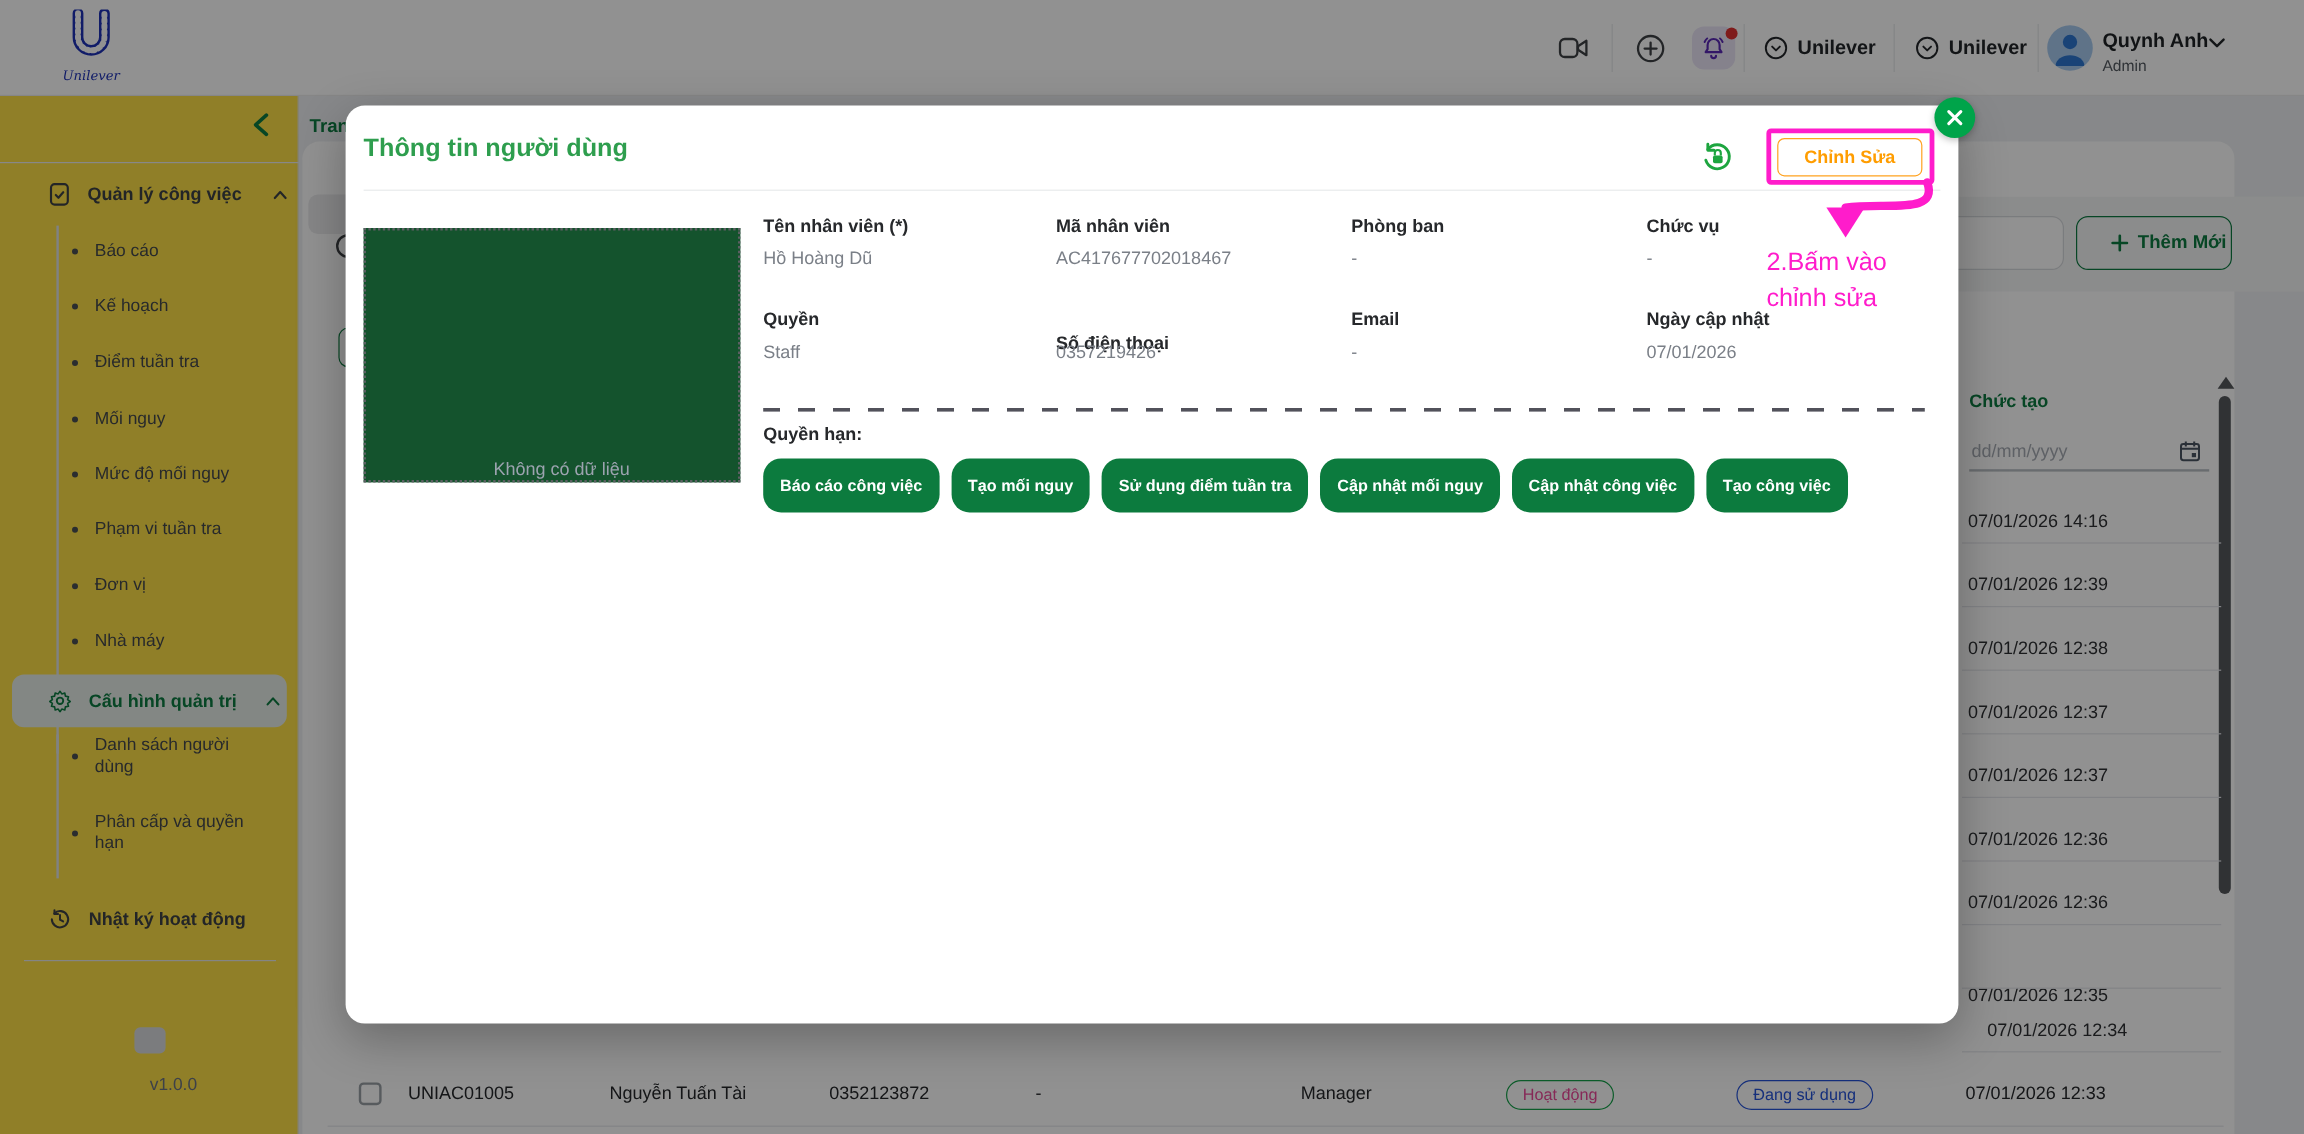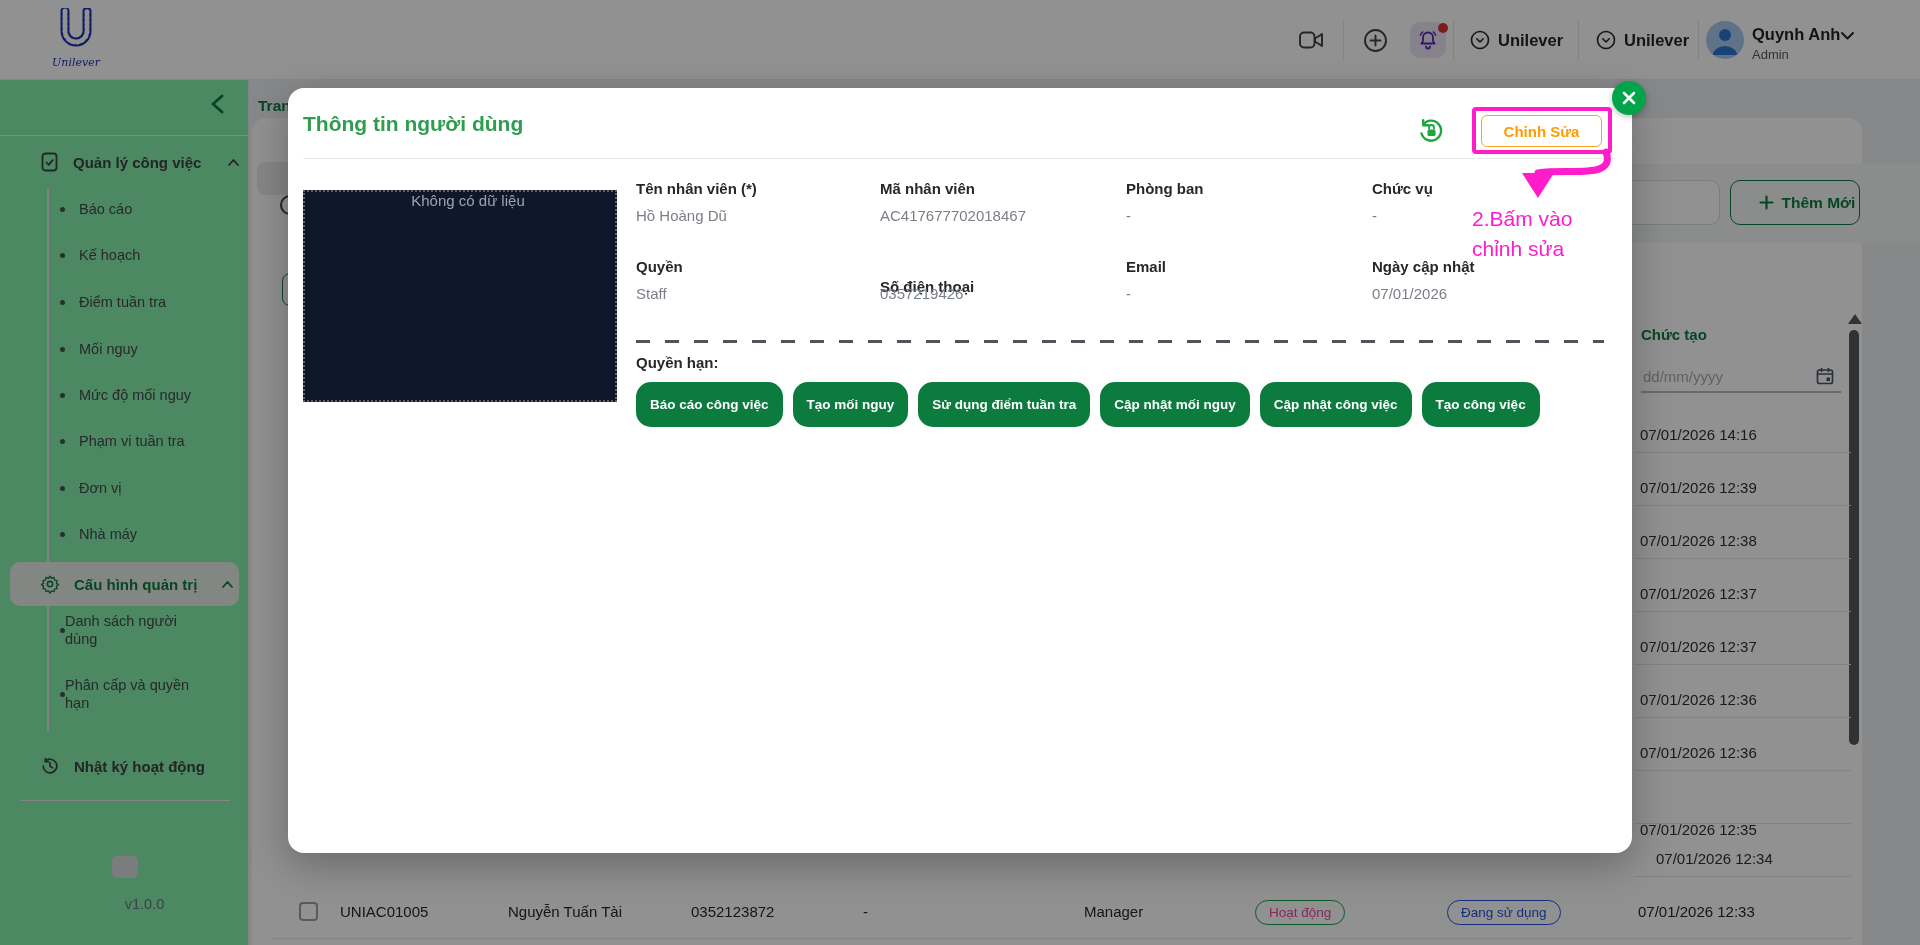--- a/index.html
+++ b/index.html
@@ -14,29 +14,29 @@
   .hsep { position:absolute; top:20px; width:1px; height:40px; background:#e7e9eb; }
   .org { position:absolute; top:0; height:80px; display:flex; align-items:center; gap:8px; }
   .org-label { font-size:16.5px; font-weight:700; color:#23262a; }
   .bell-wrap { position:absolute; left:1410px; top:22px; width:36px; height:36px; background:#EAE4F7; border-radius:10px; display:flex; align-items:center; justify-content:center; }
   .bell-dot { position:absolute; left:1438px; top:23px; width:10px; height:10px; border-radius:50%; background:#e03131; }
   .avatar { position:absolute; left:1706px; top:21px; width:38px; height:38px; border-radius:50%; background:#A8CBF0; overflow:hidden; display:flex; align-items:center; justify-content:center; }
   .uname { position:absolute; left:1752px; top:25px; font-size:16.5px; font-weight:700; color:#1f2326; }
   .urole { position:absolute; left:1752px; top:47px; font-size:13px; color:#545a61; }
 
   
-  .sidebar { position:absolute; left:0; top:80px; width:249px; height:865px; background:#86efac; border-right:1px solid #e5e7eb; z-index:10; }
+  .sidebar { position:absolute; left:0; top:80px; width:249px; height:865px; background:#fde047; border-right:1px solid #e5e7eb; z-index:10; }
   .sb-divider { position:absolute; left:0; width:249px; height:1px; background:#efefef; }
   .sb-head { position:absolute; left:40px; display:flex; align-items:center; gap:14px; }
   .sb-head-label { font-size:15px; font-weight:600; color:#3f4246; }
   .sb-item { position:absolute; left:60px; display:flex; align-items:center; gap:14px; font-size:14.5px; color:#46494d; }
   .dot { width:5px; height:5px; border-radius:50%; background:#4b4f54; flex:0 0 auto; }
   .guide { position:absolute; left:47px; width:1.5px; background:#e2e4e8; }
   .active-pill { position:absolute; left:10px; top:562px; width:229px; height:44px; border-radius:10px; background:#e7eee9; }
-  .sb-item-2l { position:absolute; left:60px; display:flex; align-items:center; font-size:14.5px; color:#46494d; }
+  .sb-item-2l { position:absolute; left:60px; display:flex; align-items:center; gap:14px; font-size:14.5px; color:#46494d; }
   .sb-item-2l .lbl { width:142px; line-height:1.25; }
   .version { position:absolute; left:0; top:816px; width:249px; text-align:center; font-size:14.5px; color:#6b7280;margin-left:20px; }
 
   
   .content { position:absolute; left:249px; top:80px; width:1671px; height:865px; z-index:5; }
   .crumb { position:absolute; left:9px; top:17px; font-size:15.5px; font-weight:700; color:#0E7C42; }
   .card { position:absolute; left:3px; top:38px; width:1610px; height:897px; background:#ffffff; border-radius:14px; }
   .filter-panel { position:absolute; left:351px; top:46px; width:1511px; height:79px; background:#f5f6f7; border-radius:12px; }
   .mini-tab { position:absolute; left:5px; top:44px; width:60px; height:33px; border-radius:8px; background:#ececee; }
   .mini-circle { position:absolute; left:28px; top:77px; width:20px; height:20px; border-radius:50%; border:2.5px solid #3f4246; background:#fff; }
@@ -58,21 +58,21 @@
   .cb { position:absolute; left:47px; width:19px; height:19px; border:2px solid #9aa0a6; border-radius:4px; background:transparent; }
   .badge { position:absolute; height:25px; padding:0 13px; display:flex; align-items:center; border-radius:999px; font-size:13.5px; white-space:nowrap; }
   .badge.green { border:1.5px solid #16A34A; color:#ec4899; }
   .badge.blue  { border:1.5px solid #2653D9; color:#2653D9; }
 
   
   .overlay { position:absolute; inset:0; background:rgba(0,0,0,0.43); z-index:50; }
   .modal { position:absolute; left:288px; top:88px; width:1344px; height:765px; background:#ffffff; border-radius:16px; box-shadow:0 12px 40px rgba(0,0,0,.28); z-index:60; }
   .m-title { position:absolute; left:15px; top:117px; font-size:21px; font-weight:700; color:#2E9E4E; }
   .m-divider { position:absolute; left:15px; top:70px; width:1314px; height:1px; background:#e8eaec; }
-  .photo-box { position:absolute; left:15px; top:102px; width:314px; height:212px; background:#0f172a; border:2px dotted #5c5f63; display:flex; align-items:flex-start; justify-content:center;padding-left:16px; }
+  .photo-box { position:absolute; left:15px; top:102px; width:314px; height:212px; background:#14532d; border:2px dotted #5c5f63; display:flex; align-items:flex-end; justify-content:center;padding-left:16px; }
   .photo-box span { font-size:15px; color:#9ca3af; }
   .f-label { position:absolute; font-size:15px; font-weight:600; color:#26282b; white-space:nowrap; }
   .f-value { position:absolute; font-size:15px; color:#7a7f87; white-space:nowrap; }
   .m-dash { position:absolute; left:348px; top:252px; width:968px; height:3px;
             background:repeating-linear-gradient(90deg,#52525b 0 14px,transparent 14px 29px); }
   .perm-label { position:absolute; left:348px; top:266px; font-size:15px; font-weight:700; color:#26282b; }
   .chips { position:absolute; left:348px; top:294px; display:flex; gap:10px; }
   .chip { height:45px; padding:16px 14px; display:flex; align-items:center; background:#0C7B3E; color:#fff; font-size:13.5px; font-weight:600; border-radius:15px; white-space:nowrap; }
   .edit-btn { position:absolute; left:1193px; top:27px; width:121px; height:32px; background:#fff; border:1px solid #FFA21F; border-radius:6px; color:#FF9D00; font-size:15px; font-weight:600; font-family:"Liberation Sans",sans-serif; cursor:pointer; }
   .reset-ico { position:absolute; left:1130px; top:30px; width:27px; height:27px; cursor:pointer; }

